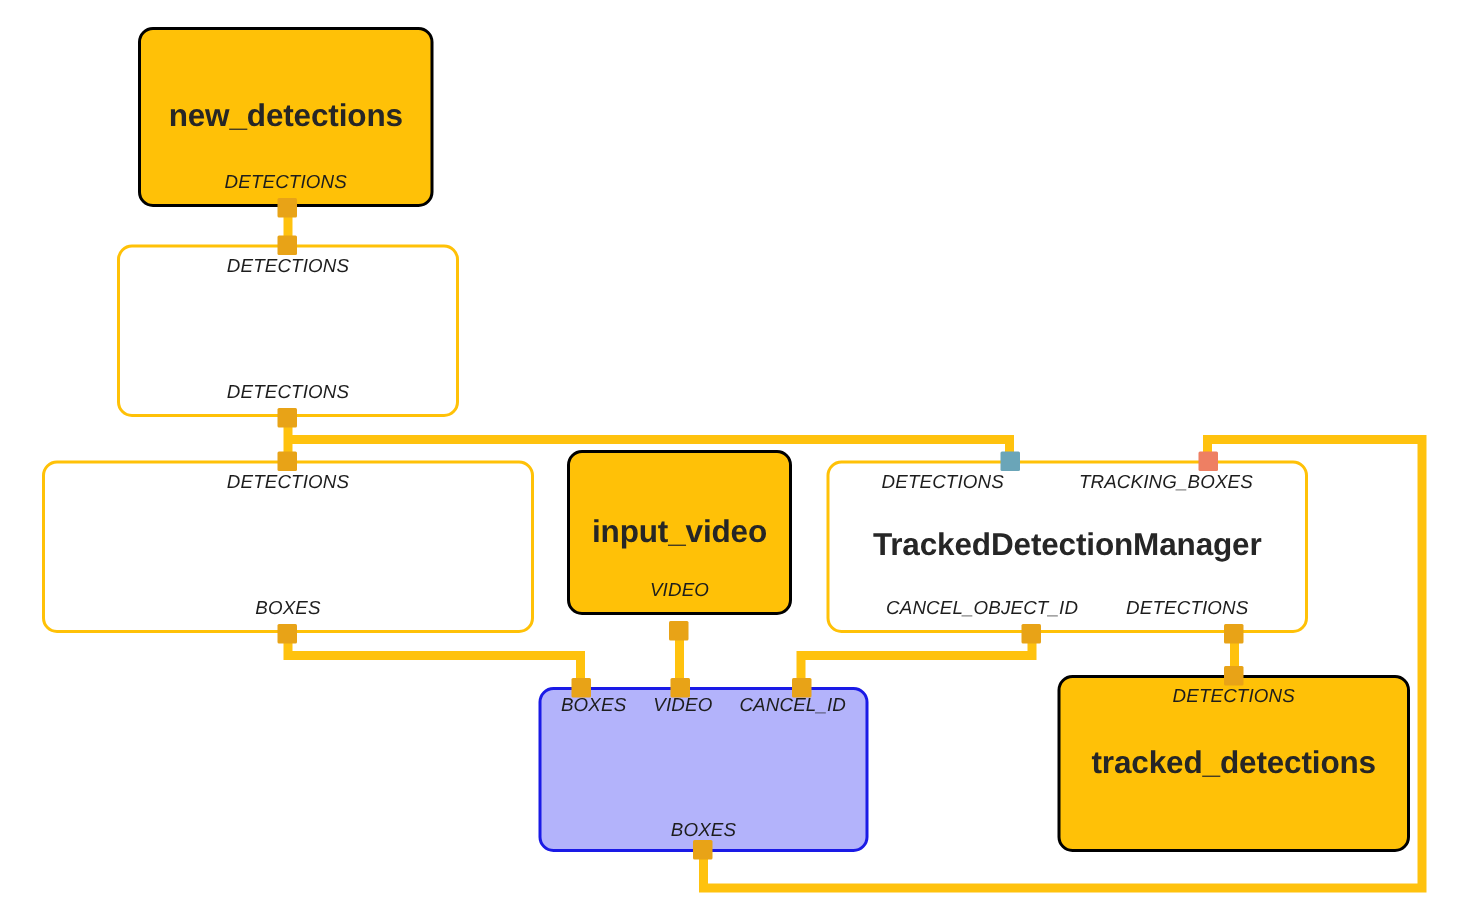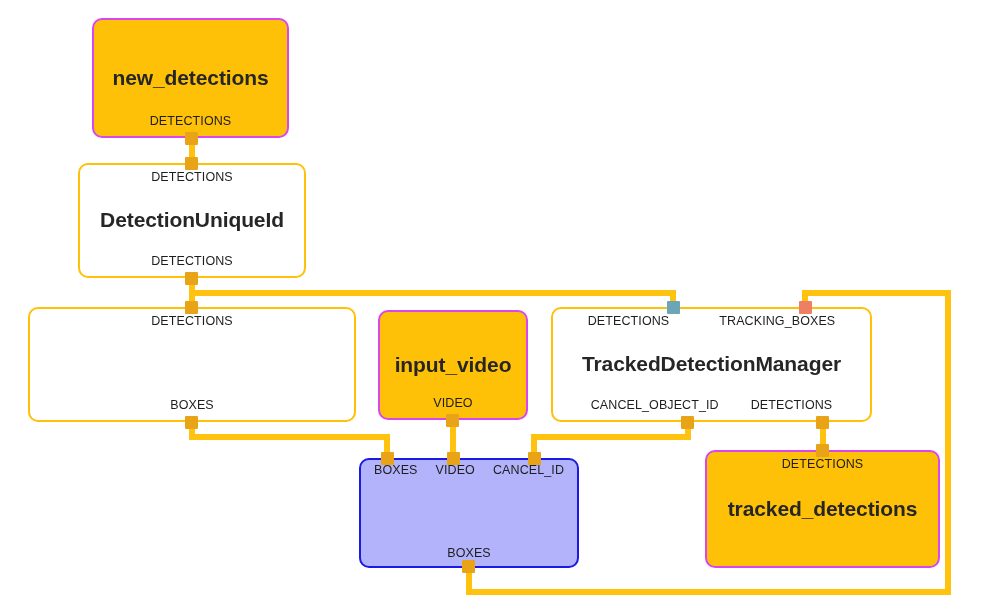--- a/index.html
+++ b/index.html
@@ -39,33 +39,34 @@
     white-space:nowrap;
     letter-spacing:-0.1px;
   }
   .node .port-row{
     width:100%;
     display:flex;
     justify-content:center;
     align-items:flex-start;
     gap:22px;
     min-height:15px;
+    font-style:italic;
   }
   .node .port-row.top{ margin-bottom:2px; }
   .node .port-row.bottom{ margin-top:2px; }
   .port-label{
     font-size:12.5px;
     color:#1d1d1d;
     white-space:nowrap;
     letter-spacing:0.1px;
     line-height:1;
   }
   .node-filled{
     background:#FFC107;
-    border:2px solid #d946ef;
+    border:2px solid #000000;
   }
   .node-outlined{
     background:#FFFFFF;
     border:2px solid #FFC107;
   }
   .node-proc{
     background:#B3B3FB;
     border:2.5px solid #1A1AE6;
   }
   .port{
@@ -109,40 +110,39 @@
     <div class="port-row bottom">
       <span class="port-label">DETECTIONS</span>
     </div>
   </div>
   <div class="port" style="left:185px; top:132px;"></div>
 
   <div class="node node-outlined" style="left:78px; top:163px; width:228px; height:115px;">
     <div class="port-row top">
       <span class="port-label">DETECTIONS</span>
     </div>
-    <div class="title">DetectionUniqueId</div>
     <div class="port-row bottom">
       <span class="port-label">DETECTIONS</span>
     </div>
   </div>
   <div class="port" style="left:185px; top:157px;"></div>
   <div class="port" style="left:185px; top:272px;"></div>
 
   <div class="node node-outlined" style="left:28px; top:307px; width:328px; height:115px;">
     <div class="port-row top">
       <span class="port-label">DETECTIONS</span>
     </div>
     <div class="port-row bottom">
       <span class="port-label">BOXES</span>
     </div>
   </div>
   <div class="port" style="left:185px; top:301px;"></div>
   <div class="port" style="left:185px; top:416px;"></div>
 
-  <div class="node node-filled" style="left:378px; top:310px; width:150px; height:110px;">
+  <div class="node node-filled" style="left:378px; top:300px; width:150px; height:110px;">
     <div class="port-row top"></div>
     <div class="title">input_video</div>
     <div class="port-row bottom">
       <span class="port-label">VIDEO</span>
     </div>
   </div>
   <div class="port" style="left:446px; top:414px;"></div>
 
   <div class="node node-outlined" style="left:551px; top:307px; width:321px; height:115px;">
     <div class="port-row top" style="gap:50px;">

